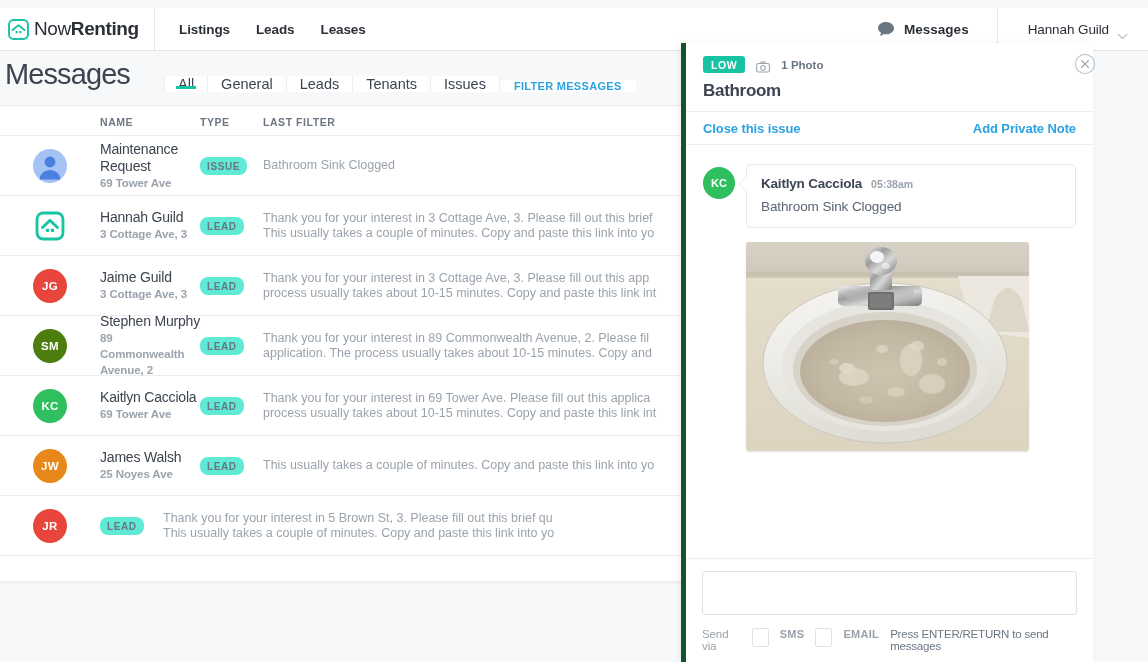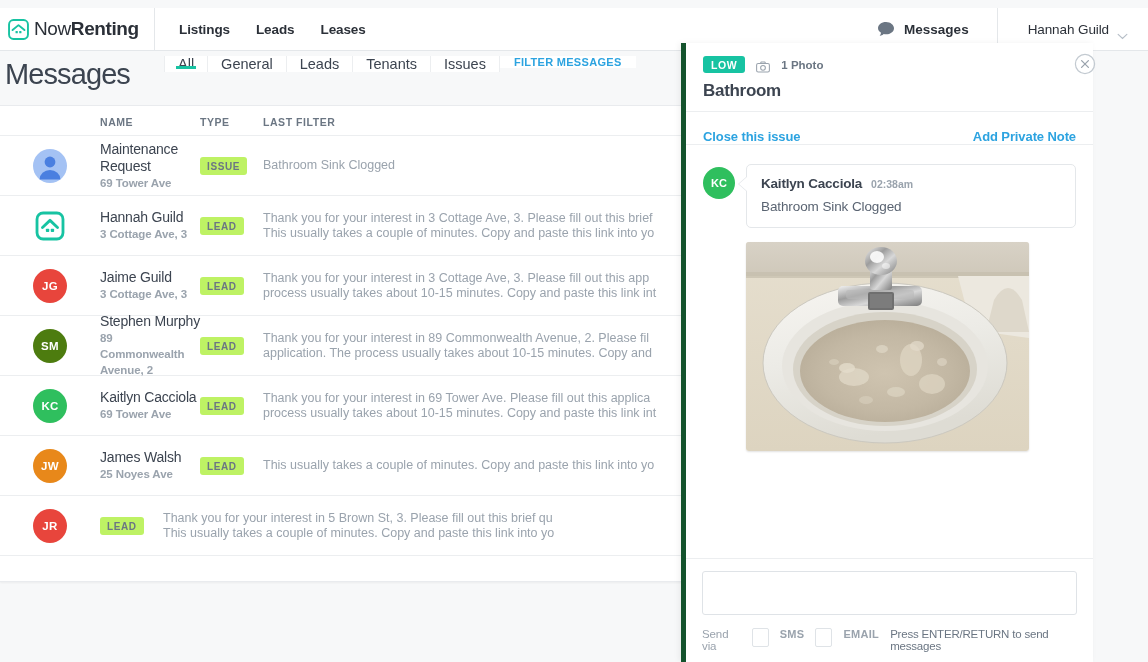--- a/index.html
+++ b/index.html
@@ -51,21 +51,21 @@
   .caret { width: 11px; height: 7px; }
 
   
   .page-head {
     position: absolute; top: 43px; left: 0; width: 700px; height: 62px;
     display: flex; align-items: center; padding-left: 5px;
   }
   .page-title {
     font-size: 29px; color: #3c4450; font-weight: 400; letter-spacing: -.9px;
   }
-  .tabs { display: flex; align-items: flex-start; margin-left: 34px; height: 36px; }
+  .tabs { display: flex; align-items: flex-end; margin-left: 34px; height: 36px; }
   .tab {
     position: relative; display: flex; align-items: center; padding: 0 13px;
     font-size: 14.5px; color: #3c4450; cursor: pointer; background: #fff;
     border-right: 1px solid #eceef0; white-space: nowrap;
   }
   .tab:first-child { border-left: 1px solid #eceef0; }
   .tab .tab-underline {
     position: absolute; left: 11px; right: 11px; bottom: 3px; height: 3px; background: #17c3a2;
   }
   .tab.filter {
@@ -103,23 +103,23 @@
   .avatar.house { background: transparent; }
   .row-name-col { width: 200px; margin-left: -100px; padding-left: 100px; }
   .row-name {
     font-size: 14px; color: #3c4450; letter-spacing: -.2px; line-height: 17px;
   }
   .row-sub {
     font-size: 11.5px; color: #9aa3ad; font-weight: 700; line-height: 16px; letter-spacing: -.1px;
   }
   .row-type { width: 63px; }
   .badge-type {
-    display: inline-block; background: #bef264; color: #6b7683;
+    display: inline-block; background: #5eead4; color: #6b7683;
     font-size: 10px; font-weight: 700; letter-spacing: .6px;
-    padding: 4px 7px 3px; border-radius: 3px;
+    padding: 4px 7px 3px; border-radius: 8px;
   }
   .row-last {
     flex: 1; font-size: 12.5px; color: #9aa3ad; line-height: 15px;
     padding-right: 6px; overflow: hidden; max-height: 32px;
   }
   .row-last .ln { white-space: nowrap; }
 
   
   .panel {
     position: absolute; top: 43px; left: 681px; width: 412px; height: 619px;
@@ -136,21 +136,21 @@
   .photo-count { display: flex; align-items: center; gap: 11px; }
   .cam-icon { width: 14px; height: 12px; }
   .photo-count .lbl { font-size: 11.5px; color: #6b7683; font-weight: 700; }
   .panel-title {
     margin-top: 8px; font-size: 17px; font-weight: 700; color: #3c4450; letter-spacing: -.3px;
   }
   .close-btn {
     position: absolute; top: 10px; right: -3px; width: 22px; height: 22px; cursor: pointer;
   }
   .panel-actions {
-    height: 34px; display: flex; align-items: flex-end; justify-content: space-between;
+    height: 34px; display: flex; align-items: center; justify-content: space-between;
     padding: 0 17px; border-top: 1px solid #eceef0; border-bottom: 1px solid #eceef0;
   }
   .act-link {
     font-size: 13px; font-weight: 700; color: #2ca3e0; cursor: pointer; letter-spacing: -.1px;
   }
   .thread {
     flex: 1; padding: 19px 17px 10px; overflow: hidden; position: relative;
   }
   .msg-row { display: flex; align-items: flex-start; gap: 11px; }
   .msg-avatar {
@@ -410,21 +410,21 @@
       <span class="act-link">Add Private Note</span>
     </div>
 
     <div class="thread">
       <div class="msg-row">
         <div class="msg-avatar" id="thread-avatar" style="background: rgb(47, 191, 94);">KC</div>
         <div class="bubble-wrap">
           <div class="bubble">
             <div class="msg-head">
               <span class="msg-author">Kaitlyn Cacciola</span>
-              <span class="msg-time">02:38am</span>
+              <span class="msg-time">05:38am</span>
             </div>
             <div class="msg-body">Bathroom Sink Clogged</div>
           </div>
         </div>
       </div>
 
       <div class="attachment">
         <svg viewBox="0 0 283 209" preserveAspectRatio="none">
           <defs>
             <radialGradient id="waterG" cx="50%" cy="52%" r="62%">

